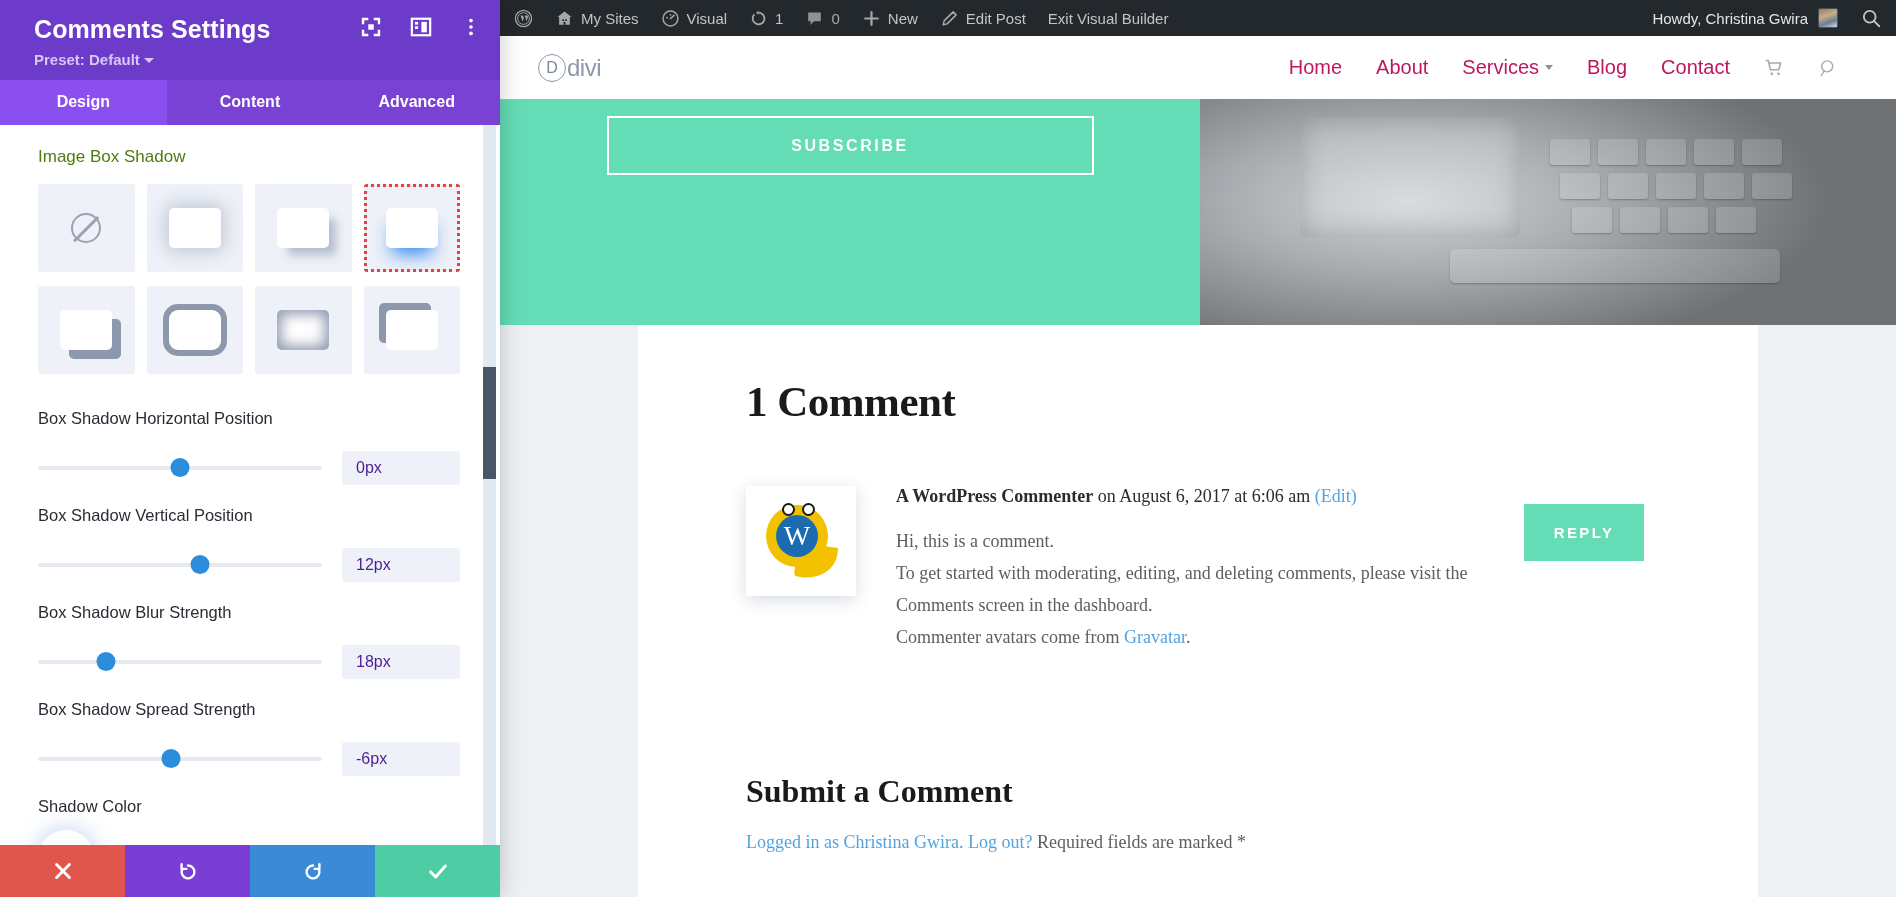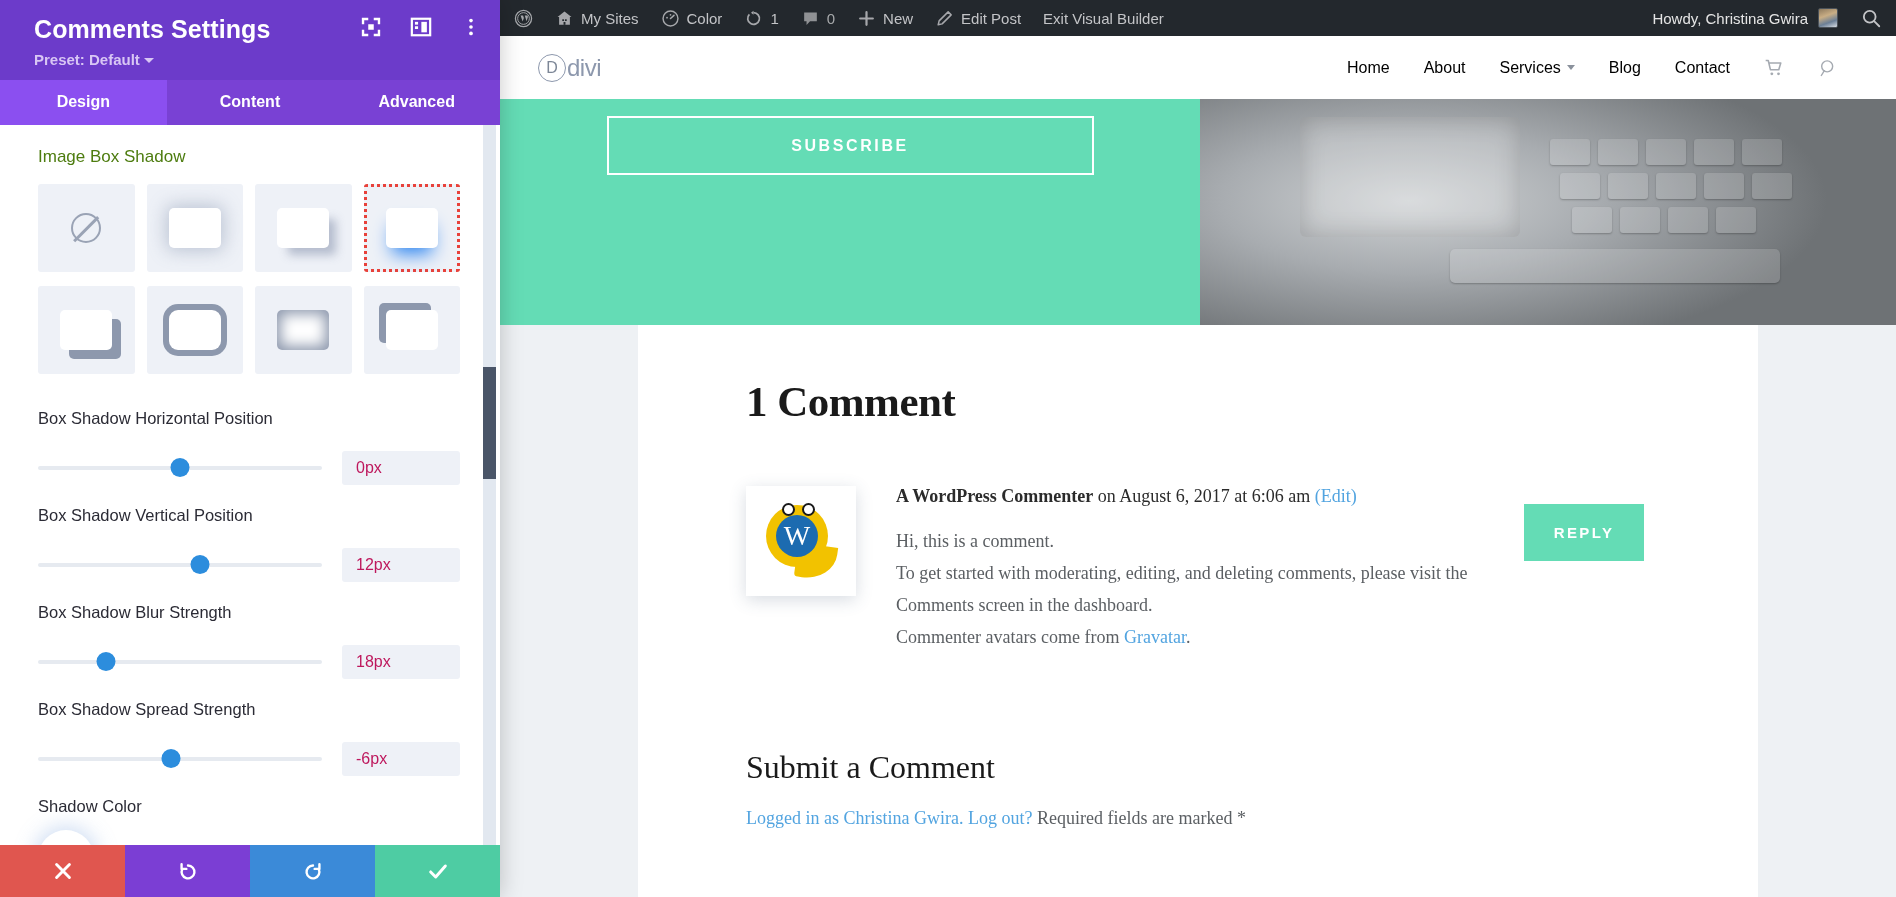--- a/index.html
+++ b/index.html
@@ -109,21 +109,21 @@
     background: #e6eaf0; border-radius: 2px;
   }
   .slider-thumb {
     position: absolute; top: 1px; width: 19px; height: 19px;
     border-radius: 50%; background: #2c8ddd;
     transform: translateX(-50%); cursor: grab;
   }
   .value-box {
     flex: 0 0 118px; background: #eef1f7; border-radius: 3px;
     height: 34px; line-height: 34px; padding: 0 14px;
-    font-size: 16px; color: #be185d;
+    font-size: 16px; color: #4c1d95;
   }
   .swatch-preview {
     width: 56px; height: 56px; border-radius: 50%;
     background: #fff; box-shadow: 0 0 20px 4px rgba(120,160,220,.35);
     margin-top: 12px;
   }
 
   
   .panel-vscroll {
     position: absolute; right: 4px; top: 0; width: 13px; bottom: 0;
@@ -179,21 +179,21 @@
   .logo { display: flex; align-items: center; gap: 1px; }
   .logo-mark {
     width: 28px; height: 28px; border: 1.6px solid #8d98ad; border-radius: 50%;
     display: flex; align-items: center; justify-content: center;
     font-family: "Liberation Sans", sans-serif;
     font-size: 16px; color: #7d8797;
   }
   .logo-text { font-size: 24px; color: #8d98ad; letter-spacing: -.5px; }
   .nav { margin-left: auto; display: flex; align-items: center; gap: 34px; }
   .nav a {
-    font-size: 16px; color: #000000; text-decoration: none; cursor: pointer;
+    font-size: 20px; color: #be185d; text-decoration: none; cursor: pointer;
     display: flex; align-items: center; gap: 6px;
   }
   .chev {
     width: 0; height: 0; border-left: 4px solid transparent;
     border-right: 4px solid transparent; border-top: 5px solid #8a919c;
   }
   .nav-ico { width: 20px; height: 20px; opacity: .6; cursor: pointer; }
 
   .hero {
     height: 226px; display: flex; position: relative;
@@ -277,22 +277,22 @@
     font-family: "Liberation Serif", serif; font-size: 18px;
     color: #5b5f63; line-height: 1.78;
   }
   .reply-btn {
     position: absolute; right: -6px; top: 18px;
     width: 120px; height: 57px; background: #64dcb5; color: #fff;
     font-size: 15px; font-weight: bold; letter-spacing: 2.4px;
     display: flex; align-items: center; justify-content: center; cursor: pointer;
   }
   .h-submit {
-    font-family: "Liberation Serif", serif; font-size: 32px; font-weight: normal;
-    color: #1a1a1a; margin-top: 96px;
+    font-family: "Liberation Serif", serif; font-size: 32px; font-weight: bold;
+    color: #1a1a1a; margin-top: 120px;
   }
   .submit-note {
     font-family: "Liberation Serif", serif; font-size: 18px;
     color: #5b5f63; margin-top: 22px;
   }
 </style>
 </head>
 <body>
 
 <div id="root">
@@ -460,21 +460,21 @@
       </svg>
       <span>My Sites</span>
     </div>
     <div class="ab-item">
       <svg class="ab-icon" viewBox="0 0 24 24">
         <circle cx="12" cy="12" r="9.4" fill="none" stroke="#c3c4c7" stroke-width="1.8"></circle>
         <path d="M12 12l4.4-4" stroke="#c3c4c7" stroke-width="2" stroke-linecap="round"></path>
         <circle cx="7.6" cy="11" r="1.1" fill="#c3c4c7"></circle>
         <circle cx="12" cy="7.4" r="1.1" fill="#c3c4c7"></circle>
       </svg>
-      <span>Color</span>
+      <span>Visual</span>
     </div>
     <div class="ab-item">
       <svg class="ab-icon" viewBox="0 0 24 24">
         <path d="M12 4.6a7.4 7.4 0 1 1-5.2 2.2" fill="none" stroke="#c3c4c7" stroke-width="2.2"></path>
         <path d="M12 2.2v5.2l-3.2-2.6z" fill="#c3c4c7"></path>
       </svg>
       <span>1</span>
     </div>
     <div class="ab-item">
       <svg class="ab-icon" viewBox="0 0 24 24">

